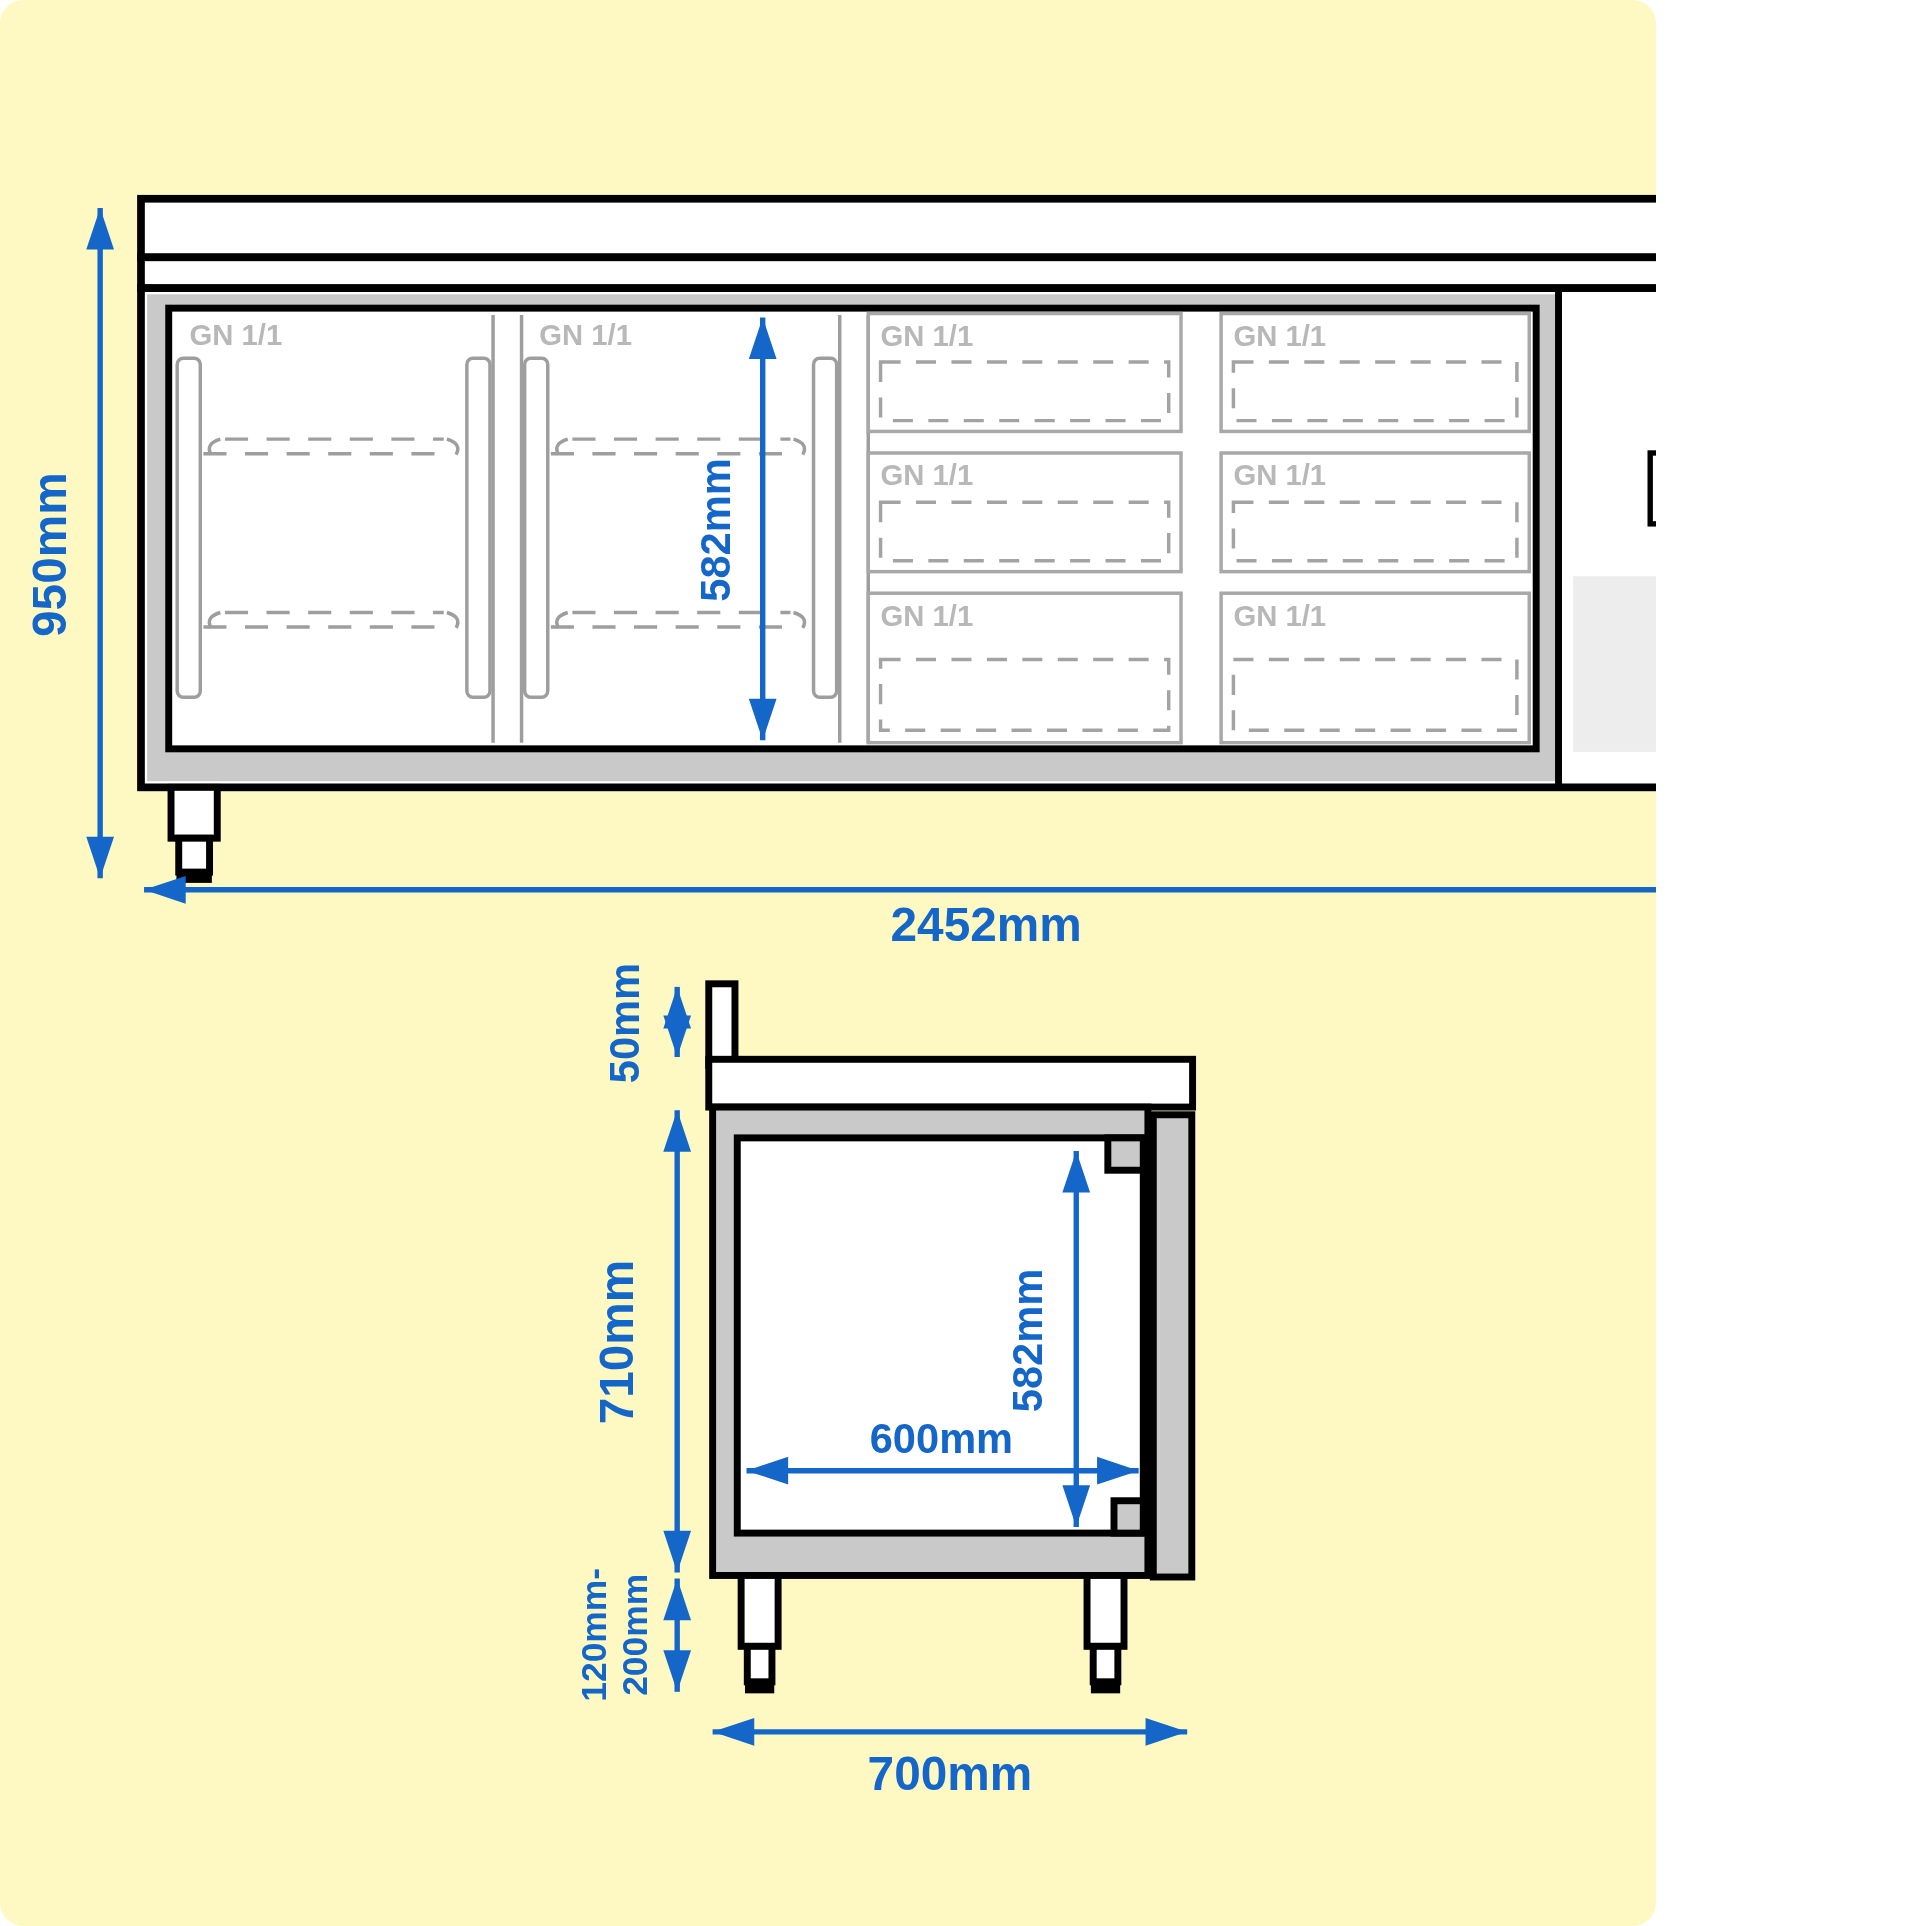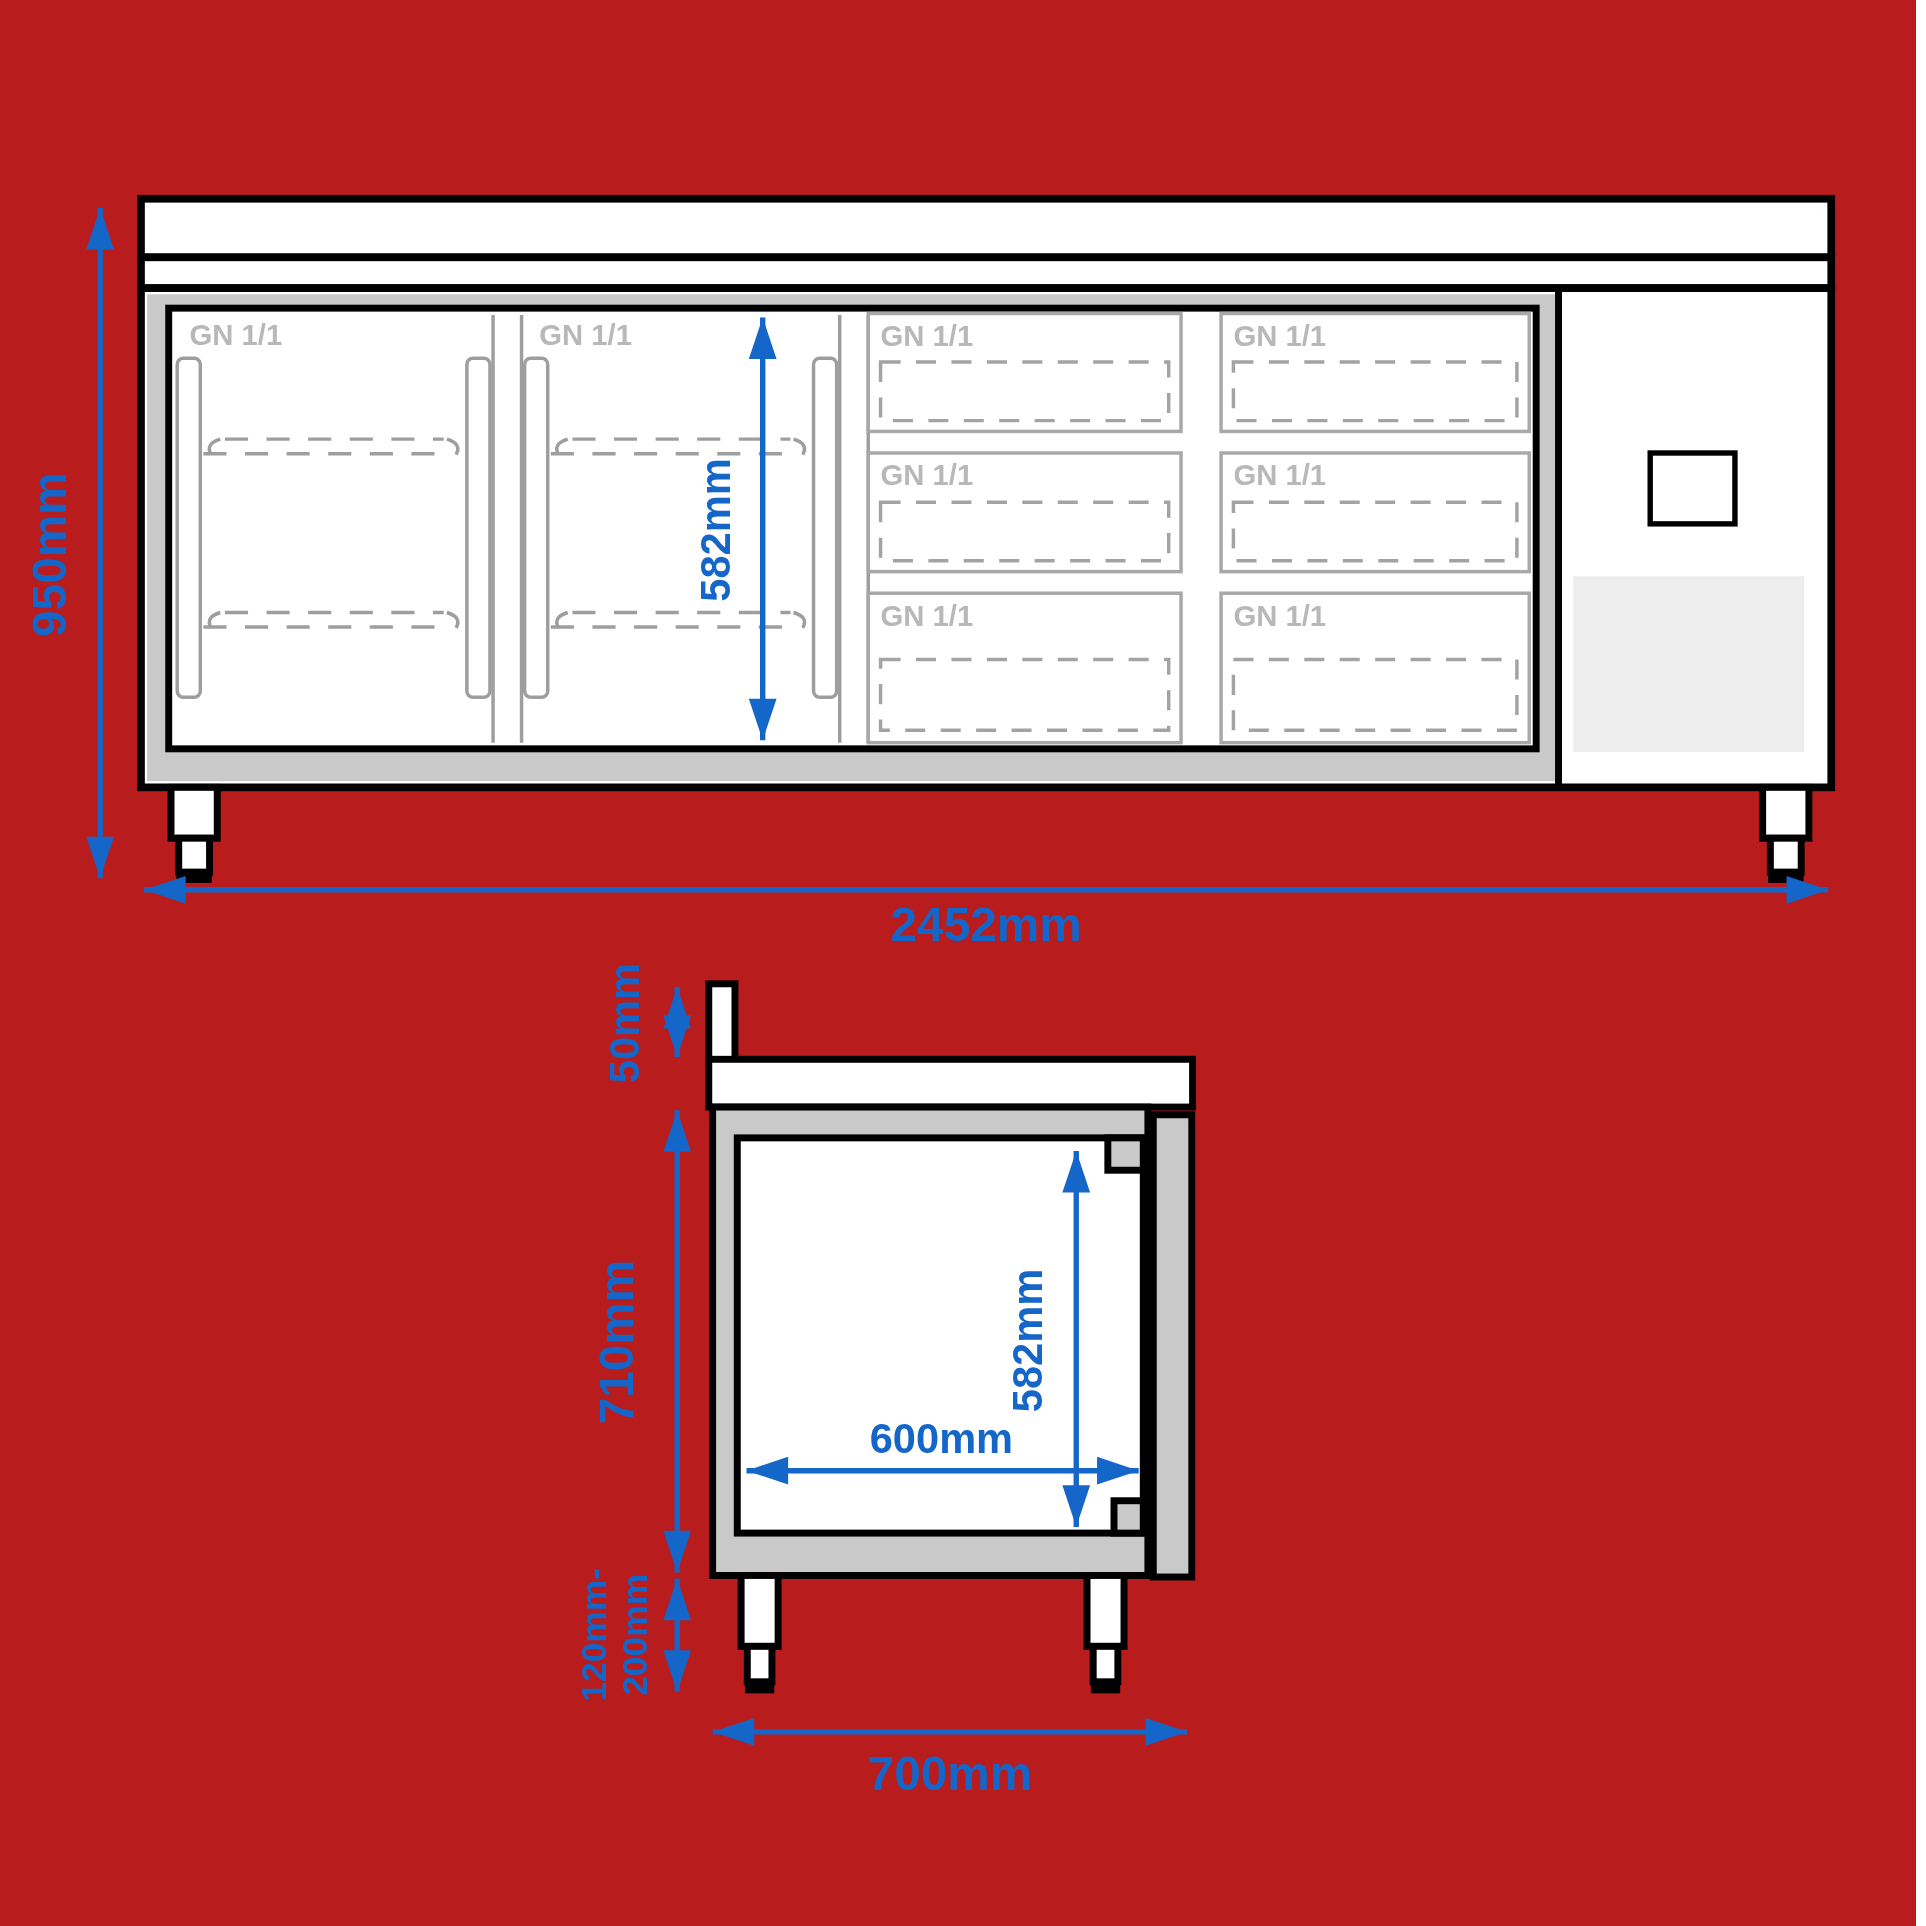--- a/index.html
+++ b/index.html
@@ -3,21 +3,21 @@
 <meta charset="utf-8">
 <style>
   :root{
     --blue:#1466C8;
     --frame:#C9C9C9;
     --linegray:#9E9E9E;
     --labelgray:#B8B8B8;
     --vent:#EDEDED;
   }
   html,body{margin:0;padding:0;background:#fff;}
-  .stage{position:relative;width:1916px;height:1926px;background:#b91c1c;overflow:hidden;}
+  .stage{position:relative;width:1656px;height:1926px;background:#fef9c3;overflow:hidden;border-radius:23px;}
   svg{position:absolute;left:0;top:0;}
   .outline{fill:#fff;stroke:#000;stroke-width:10;}
   .outline-thin{fill:#fff;stroke:#000;stroke-width:9;}
   .grayfill{fill:var(--frame);stroke:none;}
   .graypart{fill:var(--frame);stroke:#000;stroke-width:9;}
   .blackline{stroke:#000;stroke-width:9;fill:none;}
   .doorline{stroke:var(--linegray);stroke-width:4.5;fill:none;}
   .handle{fill:#fff;stroke:var(--linegray);stroke-width:4.5;}
   .drawerbox{fill:#fff;stroke:#A8A8A8;stroke-width:4.5;}
   .dashrect{fill:none;stroke:#A3A3A3;stroke-width:4.5;stroke-dasharray:26 20;}

